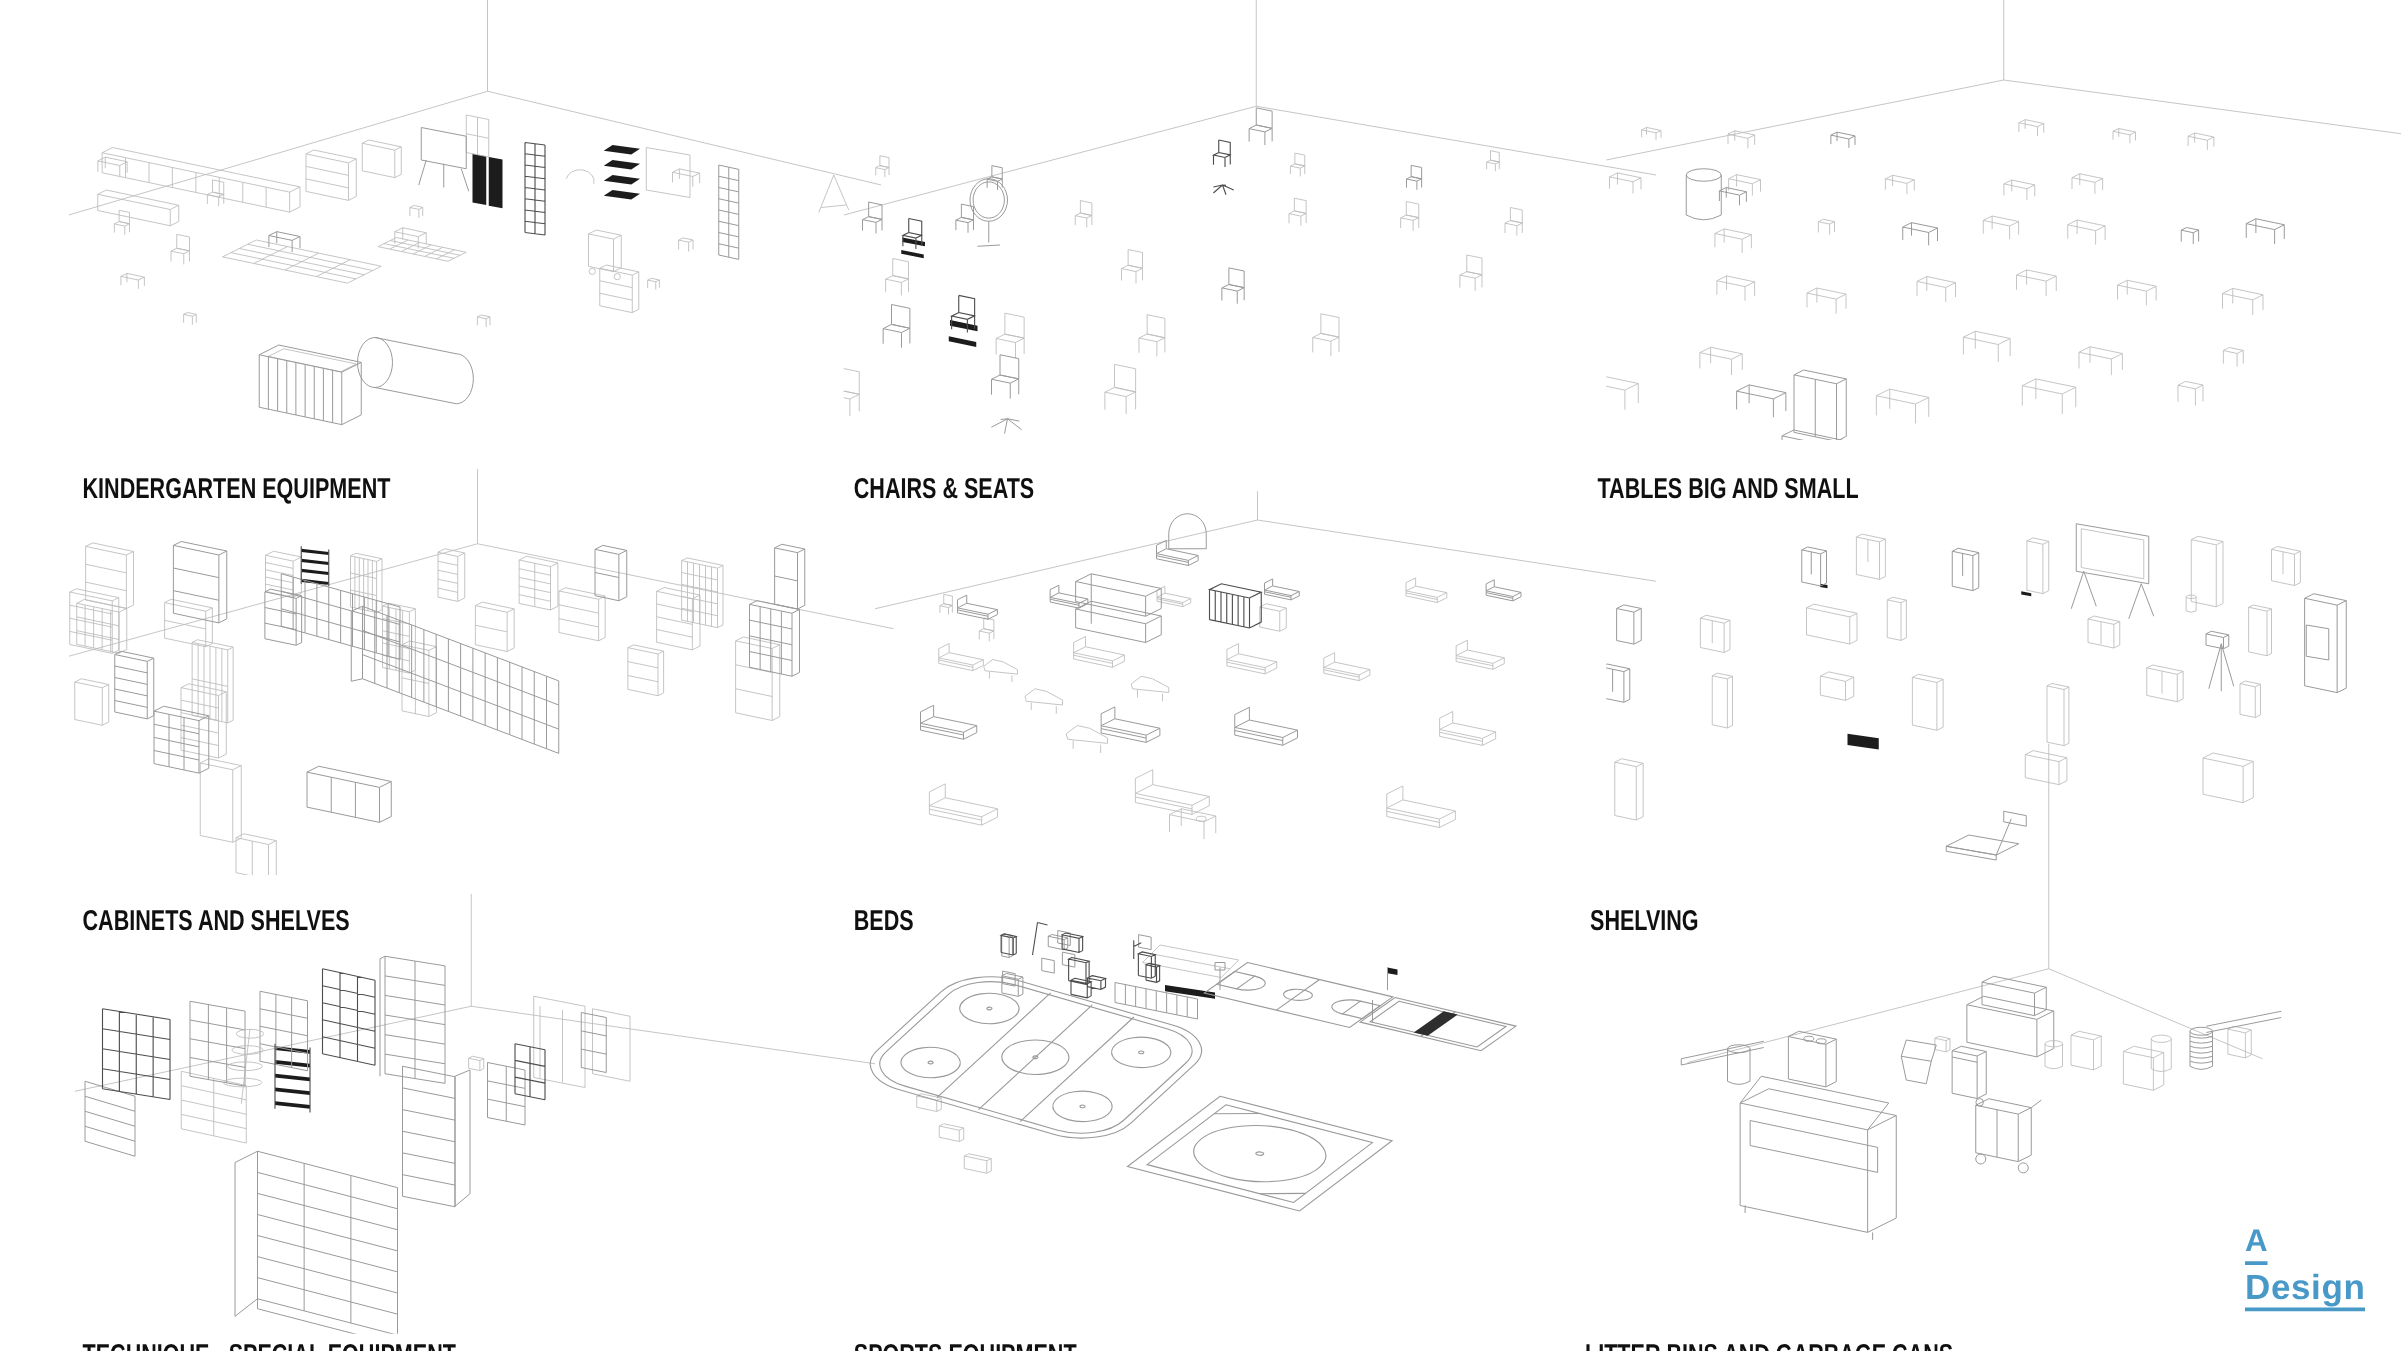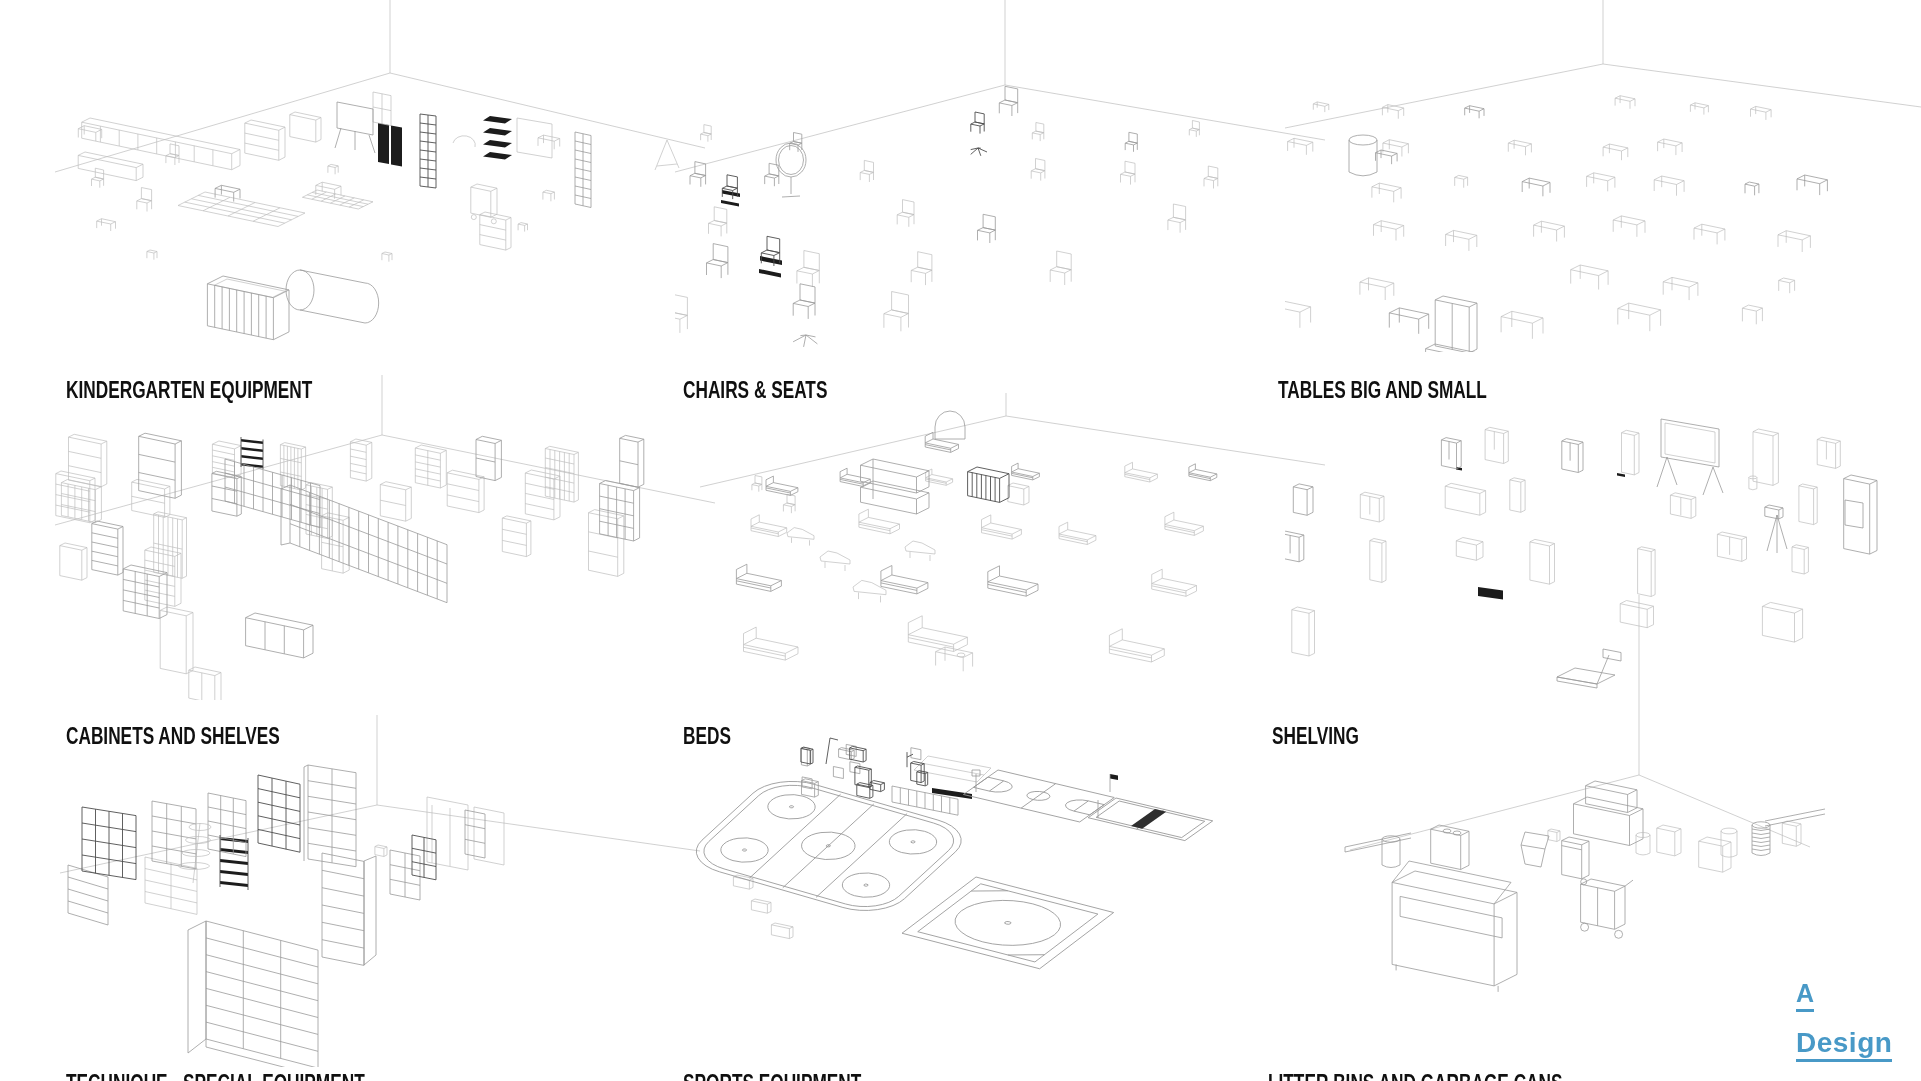--- a/index.html
+++ b/index.html
@@ -25,21 +25,21 @@
   .sd{stroke:var(--ldark,#4e4e4e);stroke-width:.9;fill:none;}
   .sf{fill:var(--lfill,#1c1c1c);stroke:none;}
   .el{stroke:var(--llight,#bdbdbd);stroke-width:.7;fill:none;}
   .em{stroke:var(--lmid,#9a9a9a);stroke-width:.8;fill:none;}
   .gm line,.gm rect,.gm circle,.gm path,.gm ellipse{stroke:var(--lmid,#9a9a9a);fill:none;stroke-width:.9;vector-effect:non-scaling-stroke;}
   .gm .nf{fill:#2e2e2e;stroke:none;}
   #logo{position:absolute;left:1796px;top:981px;z-index:6;color:#4899c7;}
   .logo-a{display:inline-block;font-size:25px;line-height:25px;font-weight:700;
           border-bottom:3px solid;padding-bottom:3px;}
   .logo-design{display:block;font-size:28px;line-height:30px;font-weight:700;letter-spacing:.5px;
-          border-bottom:3px solid;padding-bottom:1px;margin-top:16px;}
+          border-bottom:3px solid;padding-bottom:1px;margin-top:3px;}
 </style>
 </head>
 <body>
 
 <div id="canvas">
 
   <section style="display:contents">
     <svg class="sk s1" viewBox="0 0 650 352">
         <path class="sf" d="M323 123L334 125L334 164L323 162Z M336 125.5L347 127.5L347 166.5L336 164.5Z M435 116L457 119L450 123.5L428 120.5Z M435 128L457 131L450 135.5L428 132.5Z M435 140L457 143L450 147.5L428 144.5Z M435 152L457 155L450 159.5L428 156.5Z"></path>
         <path class="sl" d="M335 0L335 73 M335 73L0 172 M335 73L650 148 M35 118L185 149.5L176.7 153.7L26.7 122.2Z M185 149.5L185 165.5 M176.7 153.7L176.7 169.7 M26.7 122.2L26.7 138.2 M26.7 138.2L176.7 169.7L185 165.5 M45.4 126.1L45.4 142.1 M64.2 130L64.2 146 M82.9 134L82.9 150 M101.7 137.9L101.7 153.9 M120.4 141.8L120.4 157.8 M139.2 145.8L139.2 161.8 M157.9 149.7L157.9 165.7 M30 152L88 164.2L81.2 167.6L23.2 155.4Z M88 164.2L88 177.2 M81.2 167.6L81.2 180.6 M23.2 155.4L23.2 168.4 M23.2 168.4L81.2 180.6L88 177.2 M196 120L230 127.1L223.8 130.3L189.8 123.1Z M230 127.1L230 157.1 M223.8 130.3L223.8 160.3 M189.8 123.1L189.8 153.1 M189.8 153.1L223.8 160.3L230 157.1 M189.8 133.1L223.8 140.3 M189.8 143.1L223.8 150.3 M240 112L266 117.5L260.8 120.1L234.8 114.6Z M266 117.5L266 139.5 M260.8 120.1L260.8 142.1 M234.8 114.6L234.8 136.6 M234.8 136.6L260.8 142.1L266 139.5 M150 192L123 205.5 M175 197.3L148 210.8 M200 202.5L173 216 M225 207.8L198 221.3 M250 213L223 226.5 M150 192L250 213 M143.2 195.4L243.2 216.4 M136.5 198.8L236.5 219.8 M129.7 202.1L229.7 223.1 M123 205.5L223 226.5 M262 190L247.4 197.3 M271.3 192L256.8 199.2 M280.7 193.9L266.1 201.2 M290 195.9L275.4 203.2 M299.3 197.8L284.8 205.1 M308.7 199.8L294.1 207.1 M318 201.8L303.4 209 M262 190L318 201.8 M257.1 192.4L313.1 204.2 M252.3 194.9L308.3 206.6 M247.4 197.3L303.4 209 M318 92L318 122 M327 93.8L327 123.8 M336 95.6L336 125.6 M318 92L336 95.6 M318 107L336 110.6 M318 122L336 125.6 M462 118L497 124L497 158L462 152Z M612 140L600 170 M612 140L624 168 M602 166L622 164 M422 184L442 188.2L435.8 191.3L415.8 187.1Z M442 188.2L442 214.2 M435.8 191.3L435.8 217.3 M415.8 187.1L415.8 213.1 M415.8 213.1L435.8 217.3L442 214.2 M172 279L230 291.2L217.5 297.4L159.5 285.2Z M491.4 190.3L499.4 192L495.9 193.7L487.9 192.1Z M499.4 192L499.4 199.5 M495.9 193.7L495.9 201.3 M487.9 192.1L487.9 199.6 M267.2 182.2L286 186.2L279.6 189.3L260.8 185.4Z M267.2 182.2L267.2 191.6 M286 186.2L286 195.6 M279.6 189.3L279.6 198.8 M260.8 185.4L260.8 194.8 M115 153.7L124 155.5L119.9 157.6L110.9 155.7Z M124 155.5L124 163 M119.9 157.6L119.9 165 M110.9 155.7L110.9 163.1 M115 143.9L124 145.8L124 155.5L115 153.7L115 143.9 M86.4 198.6L96.6 200.7L92 203L81.8 200.9Z M96.6 200.7L96.6 209.2 M92 203L92 211.5 M81.8 200.9L81.8 209.3 M86.4 187.5L96.6 189.6L96.6 200.7L86.4 198.6L86.4 187.5 M466 222.6L472.5 224L469.6 225.4L463.1 224.1Z M472.5 224L472.5 230.2 M469.6 225.4L469.6 231.6 M463.1 224.1L463.1 230.3 M46.5 218.7L60.5 221.7L55.7 224L41.7 221.1Z M46.5 218.7L46.5 225.7 M60.5 221.7L60.5 228.7 M55.7 224L55.7 231 M41.7 221.1L41.7 228.1 M488.5 135.1L504.7 138.5L499.2 141.2L483 137.8Z M488.5 135.1L488.5 143.1 M504.7 138.5L504.7 146.5 M499.2 141.2L499.2 149.3 M483 137.8L483 145.9 M29.2 125.7L46.7 129.4L40.8 132.4L23.3 128.7Z M29.2 125.7L29.2 134.5 M46.7 129.4L46.7 138.2 M40.8 132.4L40.8 141.1 M23.3 128.7L23.3 137.5 M40.3 177.2L48.6 179L44.8 180.9L36.5 179.1Z M48.6 179L48.6 185.8 M44.8 180.9L44.8 187.7 M36.5 179.1L36.5 186 M40.3 168.2L48.6 170L48.6 179L40.3 177.2L40.3 168.2 M276.1 164.4L283.2 165.9L280.1 167.5L272.9 166Z M283.2 165.9L283.2 172.7 M280.1 167.5L280.1 174.3 M272.9 166L272.9 172.8 M430 212L456 217.5L450.8 220.1L424.8 214.6Z M456 217.5L456 247.5 M450.8 220.1L450.8 250.1 M424.8 214.6L424.8 244.6 M424.8 244.6L450.8 250.1L456 247.5 M424.8 224.6L450.8 230.1 M424.8 234.6L450.8 240.1 M95 250L102 251.5L98.9 253L91.9 251.5Z M102 251.5L102 258.1 M98.9 253L98.9 259.7 M91.9 251.5L91.9 258.2 M330 252L337 253.5L333.9 255L326.9 253.5Z M337 253.5L337 260.1 M333.9 255L333.9 261.7 M326.9 253.5L326.9 260.2"></path>

